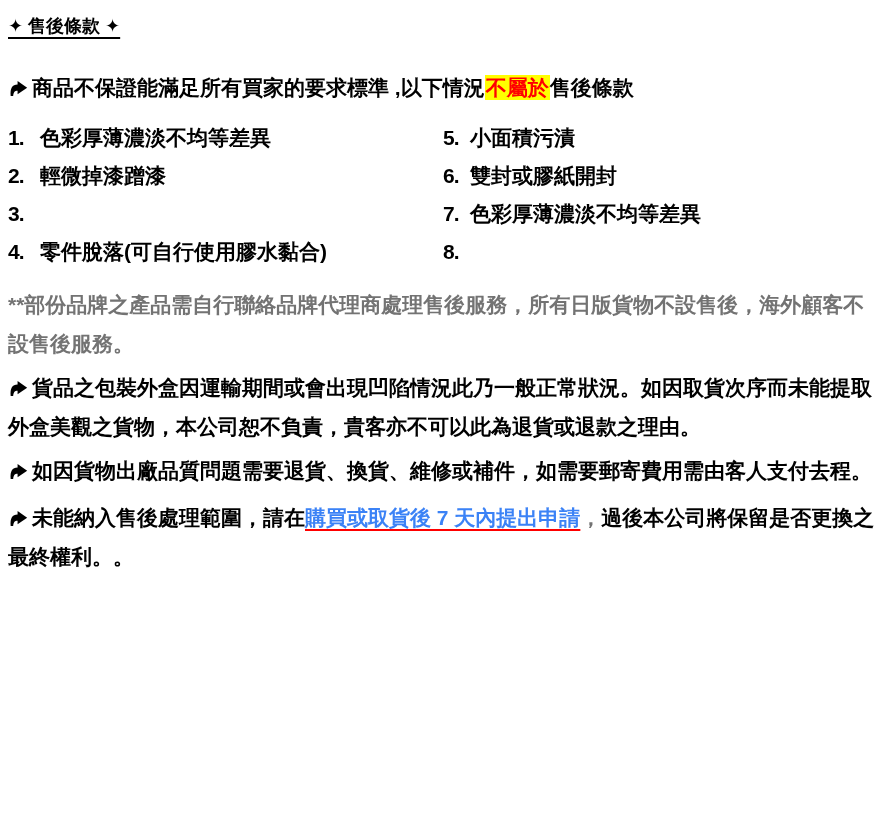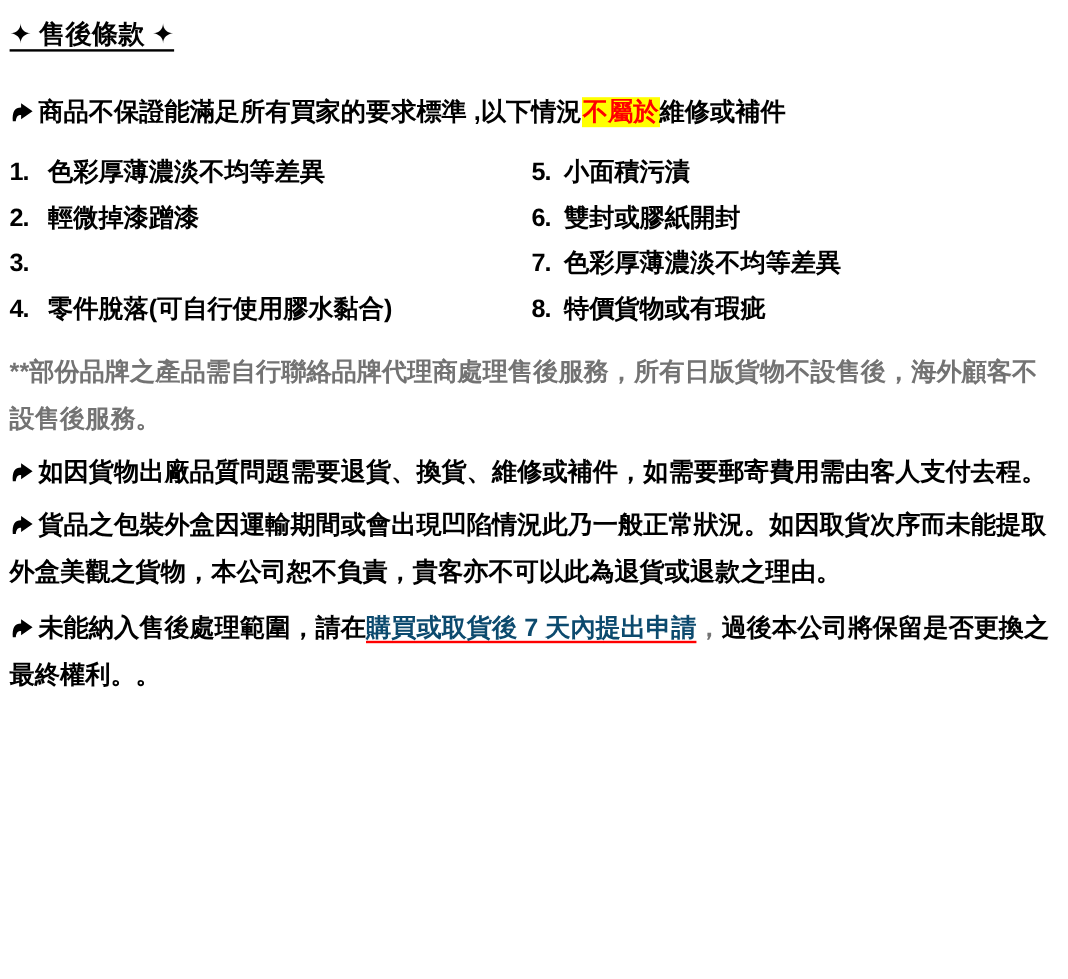--- a/index.html
+++ b/index.html
@@ -3,36 +3,36 @@
 <meta charset="utf-8">
 <style>
   html,body{margin:0;padding:0;background:#ffffff;}
   body{
     width:890px;height:816px;overflow:hidden;
     font-family:"Liberation Sans","DejaVu Sans",sans-serif;
     font-weight:bold;color:#000;font-size:21px;
   }
   .page{padding:10px 10px 0 8px;box-sizing:border-box;}
   .title{
-    display:inline-block;font-size:22px;margin:4px 0 0 0;
+    display:inline-block;font-size:18px;margin:4px 0 0 0;
     text-decoration:underline;text-underline-offset:5px;text-decoration-thickness:2px;
   }
   .para{margin:0 0 0 0;line-height:39px;}
   .mt-intro{margin-top:22px;}
   .mt-heading{margin-top:30px;}
   .mt-decision{margin-top:36px;}
   .mt-red{margin-top:14px;}
   .mt-quality{margin-top:5px;}
   .mt-pack{margin-top:5px;}
   .mt-missing{margin-top:8px;}
   .arrow-icon{display:inline-block;width:20px;height:17px;margin-right:4px;vertical-align:-2px;}
   .arrow-icon svg{display:block;}
   .hl{background:#ffff00;color:#ff0000;font-weight:bold;padding:1px 1px;text-align:center;}
   .red{color:#737373;}
-  .red-underline{color:#0c4a6e;text-decoration:underline;text-decoration-color:#ff0000;text-underline-offset:4px;text-decoration-thickness:2px;}
+  .red-underline{color:#3b82f6;text-decoration:underline;text-decoration-color:#ff0000;text-underline-offset:4px;text-decoration-thickness:2px;}
   .gray{color:#3f3f3f;font-weight:600;}
   .list{display:grid;grid-template-columns:435px 1fr;margin-top:12px;row-gap:0;}
   .col{display:flex;flex-direction:column;}
   .item{display:flex;line-height:38px;}
   .item .num{
     flex:0 0 auto;font-family:"Liberation Sans","DejaVu Sans",sans-serif;
     font-stretch:condensed;letter-spacing:-1px;
   }
   .col-left .num{width:32px;}
   .col-right .num{width:27px;}
@@ -41,21 +41,21 @@
 <body>
 
 <div class="page">
 
   <h1 class="title">✦ 售後條款 ✦</h1>
 
 
   <p class="para mt-heading">
     <span class="arrow-icon"><svg width="20" height="17" viewBox="0 0 24 20">
           <path d="M11.5 1 L23 9 L11.5 17 L11.5 12.8 C8.2 12.8 6.8 14.2 6.2 19 L3.2 19 C2.4 9.5 5.2 5.2 11.5 5.2 Z" fill="#000"></path>
-        </svg></span><span>商品不保證能滿足所有買家的要求標準 ,以下情況</span><mark class="hl">不屬於</mark><span>維修或補件</span>
+        </svg></span><span>商品不保證能滿足所有買家的要求標準 ,以下情況</span><mark class="hl">不屬於</mark><span>售後條款</span>
   </p>
 
   <div class="list">
     <div class="col col-left">
       <div class="item">
           <span class="num">1.</span>
           <span>色彩厚薄濃淡不均等差異</span>
         </div>
       <div class="item">
           <span class="num">2.</span>
@@ -77,38 +77,37 @@
       <div class="item">
           <span class="num">6.</span>
           <span>雙封或膠紙開封</span>
         </div>
       <div class="item">
           <span class="num">7.</span>
           <span>色彩厚薄濃淡不均等差異</span>
         </div>
       <div class="item">
           <span class="num">8.</span>
-          <span>特價貨物或有瑕疵</span>
         </div>
     </div>
   </div>
 
 
   <p class="para mt-red red">**部份品牌之產品需自行聯絡品牌代理商處理售後服務，所有日版貨物不設售後，海外顧客不設售後服務。</p>
 
+  <p class="para mt-pack">
+    <span class="arrow-icon"><svg width="20" height="17" viewBox="0 0 24 20">
+          <path d="M11.5 1 L23 9 L11.5 17 L11.5 12.8 C8.2 12.8 6.8 14.2 6.2 19 L3.2 19 C2.4 9.5 5.2 5.2 11.5 5.2 Z" fill="#000"></path>
+        </svg></span><span>貨品之包裝外盒因運輸期間或會出現凹陷情況此乃一般正常狀況。如因取貨次序而未能提取外盒美觀之貨物，本公司恕不負責，貴客亦不可以此為退貨或退款之理由。</span>
+  </p>
+
   <p class="para mt-quality">
     <span class="arrow-icon"><svg width="20" height="17" viewBox="0 0 24 20">
           <path d="M11.5 1 L23 9 L11.5 17 L11.5 12.8 C8.2 12.8 6.8 14.2 6.2 19 L3.2 19 C2.4 9.5 5.2 5.2 11.5 5.2 Z" fill="#000"></path>
         </svg></span><span>如因貨物出廠品質問題需要退貨、換貨、維修或補件，如需要郵寄費用需由客人支付去程。</span>
-  </p>
-
-  <p class="para mt-pack">
-    <span class="arrow-icon"><svg width="20" height="17" viewBox="0 0 24 20">
-          <path d="M11.5 1 L23 9 L11.5 17 L11.5 12.8 C8.2 12.8 6.8 14.2 6.2 19 L3.2 19 C2.4 9.5 5.2 5.2 11.5 5.2 Z" fill="#000"></path>
-        </svg></span><span>貨品之包裝外盒因運輸期間或會出現凹陷情況此乃一般正常狀況。如因取貨次序而未能提取外盒美觀之貨物，本公司恕不負責，貴客亦不可以此為退貨或退款之理由。</span>
   </p>
 
   <p class="para mt-missing">
     <span class="arrow-icon"><svg width="20" height="17" viewBox="0 0 24 20">
           <path d="M11.5 1 L23 9 L11.5 17 L11.5 12.8 C8.2 12.8 6.8 14.2 6.2 19 L3.2 19 C2.4 9.5 5.2 5.2 11.5 5.2 Z" fill="#000"></path>
         </svg></span><span>未能納入售後處理範圍，請在</span><span class="red-underline">購買或取貨後 7 天內提出申請</span><span class="red">，</span><span>過後本公司將保留是否更換之最終權利。。</span>
   </p>
 
   
 

